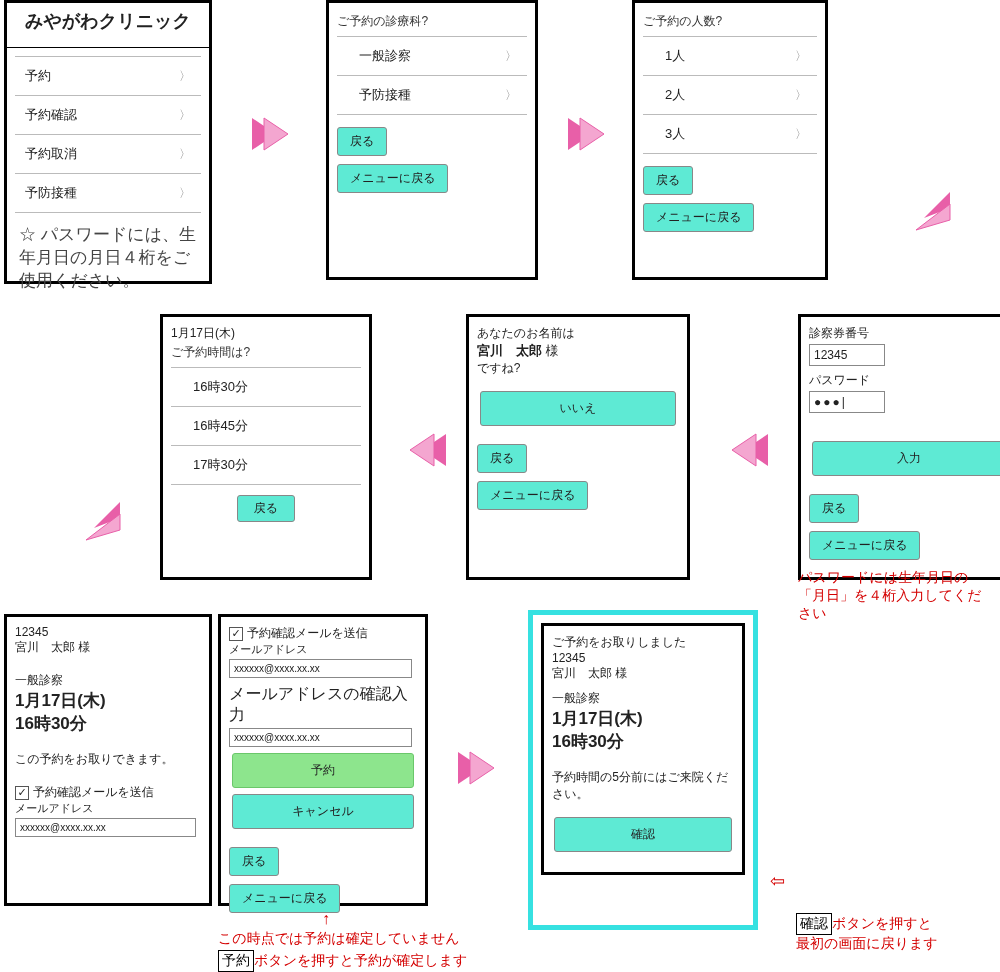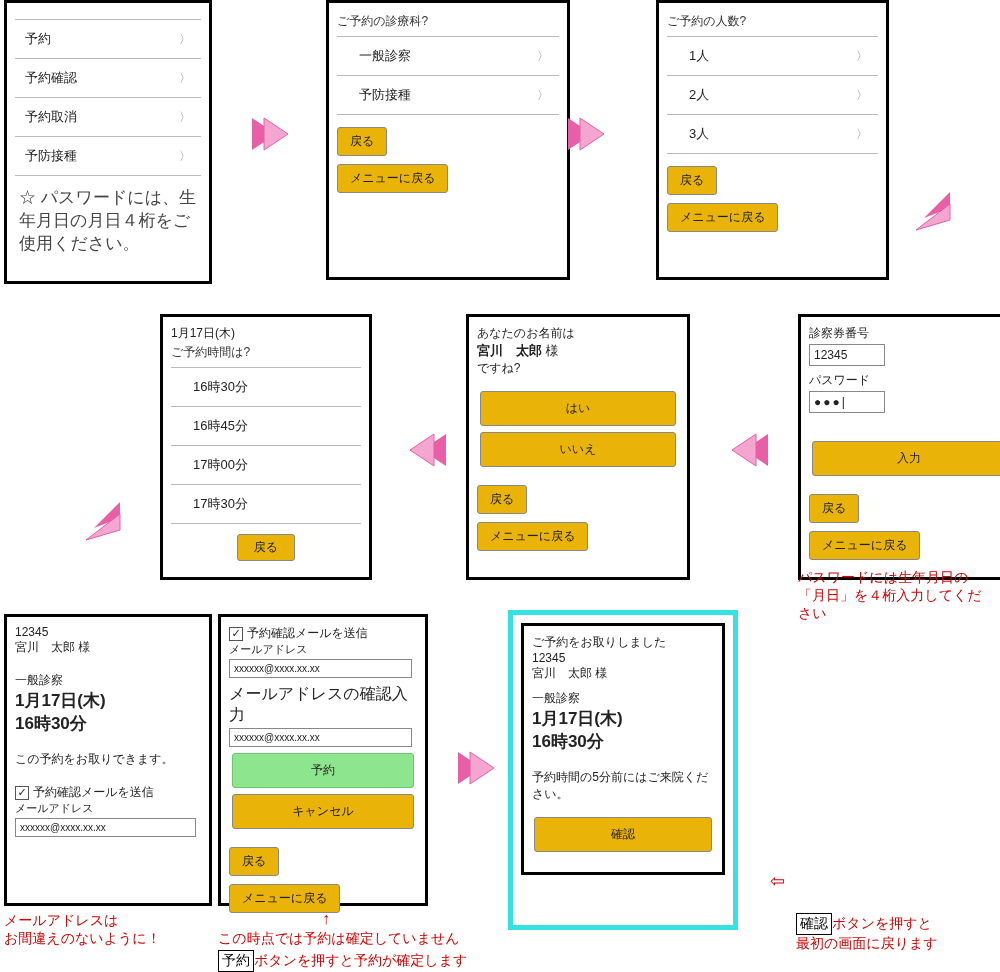--- a/index.html
+++ b/index.html
@@ -6,57 +6,58 @@
   .canvas{position:relative;width:1000px;height:972px}
   .panel{position:absolute;border:3px solid #000;background:#fff;box-sizing:border-box;padding:8px 8px}
   .panel.final{border:5px solid #36e1e1}
   .title{font-size:18px;font-weight:bold;text-align:center;padding:6px 0 14px;border-bottom:1px solid #000;margin:-8px -8px 0}
   .list-item{display:flex;justify-content:space-between;align-items:center;border-bottom:1px solid #bbb;padding:10px 10px;cursor:pointer}
   .list-item.indent{padding-left:22px}
   .ind-top{border-top:1px solid #bbb}
   .chev{color:#888;font-size:12px}
   .small-note{font-size:17px;color:#444;padding:10px 4px}
   .q{font-size:12px;color:#333;padding:2px 0 6px}
-  .btn{display:inline-block;border:1px solid #888;border-radius:3px;padding:5px 12px;margin:4px 0;background:#eab308;cursor:pointer;font-size:12px}
+  .btn{display:inline-block;border:1px solid #888;border-radius:3px;padding:5px 12px;margin:4px 0;background:#5eead4;cursor:pointer;font-size:12px}
   .btn.wide{display:block;width:92%;text-align:center;padding:8px 4px;margin:6px auto}
   .btn.green{background:#8de58d;border-color:#6ac76a}
   .lbl{font-size:12px}
   .in{border:1px solid #888;padding:3px 4px;font-size:12px;display:inline-block;margin:2px 0 6px}
   .in.sm{width:66px}
   .in.pw{width:66px;letter-spacing:2px}
   .in.full{display:block;width:92%}
   .bold{font-weight:bold}
   .big{font-size:17px;font-weight:bold}
   .sp{height:8px}
   .cap-red{color:#d40000;font-size:14px}
   .cap-red.inline{display:inline}
   .boxed{border:1px solid #000;padding:1px 3px;display:inline-block;font-size:14px;color:#000}
   .arrow{position:absolute;width:46px;height:40px}
   .arrow svg{width:100%;height:100%}
   
   #p1{left:4px;top:0;width:208px;height:284px}
-  #p2{left:326px;top:0;width:244px;height:280px}
-  #p3{left:656px;top:0;width:233px;height:280px}
+  #p2{left:326px;top:0;width:212px;height:280px}
+  #p3{left:632px;top:0;width:196px;height:280px}
   #p4{left:798px;top:314px;width:222px;height:266px}
   #p5{left:466px;top:314px;width:224px;height:266px}
   #p6{left:160px;top:314px;width:212px;height:266px}
   #p7{left:4px;top:614px;width:208px;height:292px}
   #p8{left:218px;top:614px;width:210px;height:292px}
-  #p9{left:508px;top:610px;width:230px;height:320px}
+  #p9{left:528px;top:610px;width:230px;height:320px}
   .cb{display:inline-block;width:12px;height:12px;border:1px solid #555;text-align:center;line-height:11px;font-size:11px;margin-right:4px;vertical-align:middle}
   .cb::before{content:"✓"}
   .ret-arrow{color:#d40000;font-size:18px}
   .up-arrow{color:#d40000;font-size:16px}
 </style>
 </head>
 <body>
 
 <div class="canvas">
 
   <div class="panel" id="p1">
+    <div class="title">みやがわクリニック</div>
     <div class="sp"></div>
     <div class="list-item ind-top">
         <span>予約</span>
         <span class="chev">〉</span>
       </div>
     <div class="list-item">
         <span>予約確認</span>
         <span class="chev">〉</span>
       </div>
     <div class="list-item">
@@ -114,38 +115,34 @@
     <div class="sp"></div>
     <div><span class="btn">戻る</span></div>
     <div><span class="btn">メニューに戻る</span></div>
   </div>
 
   <div class="panel" id="p5">
     <div class="lbl">あなたのお名前は</div>
     <div><span class="bold">宮川　太郎</span><span> 様</span></div>
     <div class="lbl">ですね?</div>
     <div class="sp"></div>
-    <div class="btn wide">はい</div>
     <div class="btn wide">いいえ</div>
     <div class="sp"></div>
     <div><span class="btn">戻る</span></div>
     <div><span class="btn">メニューに戻る</span></div>
   </div>
 
   <div class="panel" id="p6">
     <div class="lbl">1月17日(木)</div>
     <div class="q">ご予約時間は?</div>
     <div class="list-item ind-top indent">
         <span>16時30分</span>
       </div>
     <div class="list-item indent">
         <span>16時45分</span>
-      </div>
-    <div class="list-item indent">
-        <span>17時00分</span>
       </div>
     <div class="list-item indent">
         <span>17時30分</span>
       </div>
     <div style="text-align:center;margin-top:6px"><span class="btn" style="padding:4px 16px">戻る</span></div>
   </div>
 
   <div class="panel" id="p7">
     <div class="lbl">12345</div>
     <div class="lbl">宮川　太郎 様</div>
@@ -187,22 +184,20 @@
       <div class="big">1月17日(木)</div>
       <div class="big">16時30分</div>
       <div class="sp"></div>
         <div class="sp"></div>
       <div class="lbl" style="font-size:12px">予約時間の5分前にはご来院ください。</div>
       <div class="sp"></div>
       <div class="btn wide">確認</div>
     </div>
   </div>
 
-  <div style="position:absolute;left:4px;top:912px;white-space:pre-line" class="cap-red">メールアドレスは
-お間違えのないように！</div>
 
   <div style="position:absolute;left:322px;top:910px" class="up-arrow">↑</div>
   <div style="position:absolute;left:218px;top:930px" class="cap-red">この時点では予約は確定していません</div>
   <div style="position:absolute;left:218px;top:950px">
     <span class="boxed">予約</span><span class="cap-red inline">ボタンを押すと予約が確定します</span>
   </div>
 
   <div style="position:absolute;left:798px;top:569px;width:190px" class="cap-red">パスワードには生年月日の「月日」を４桁入力してください</div>
 
   <div style="position:absolute;left:770px;top:870px" class="ret-arrow">⇦</div>

